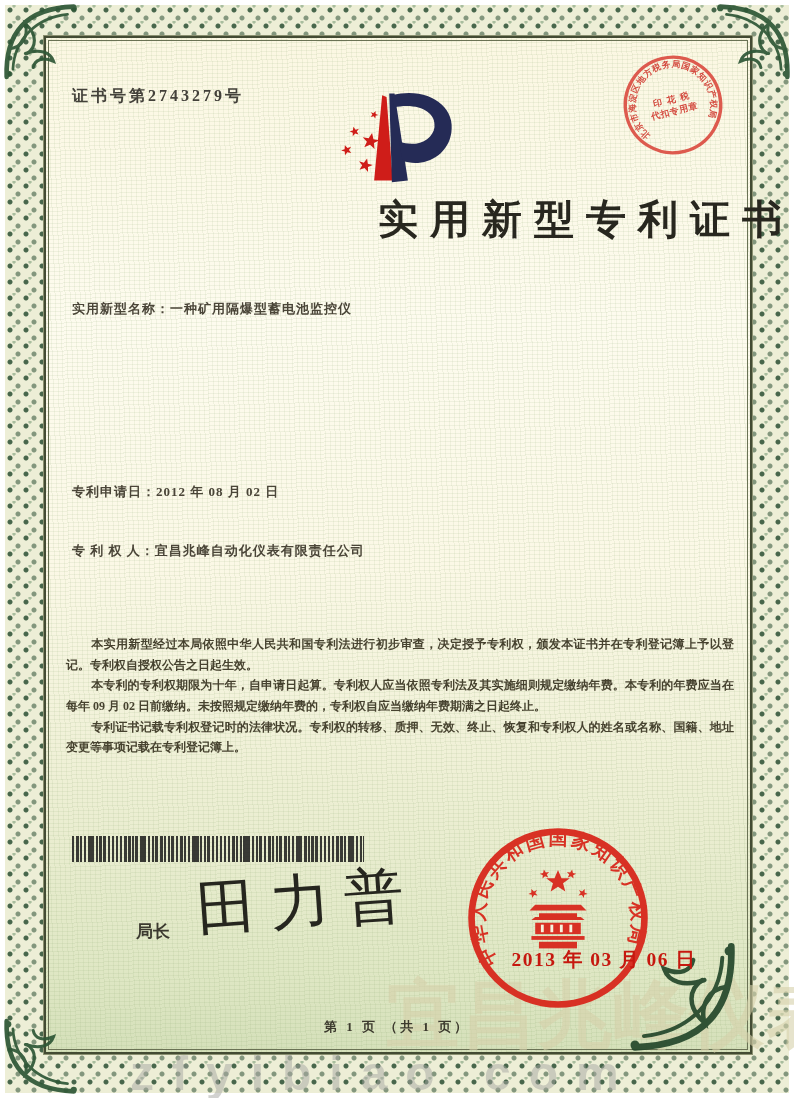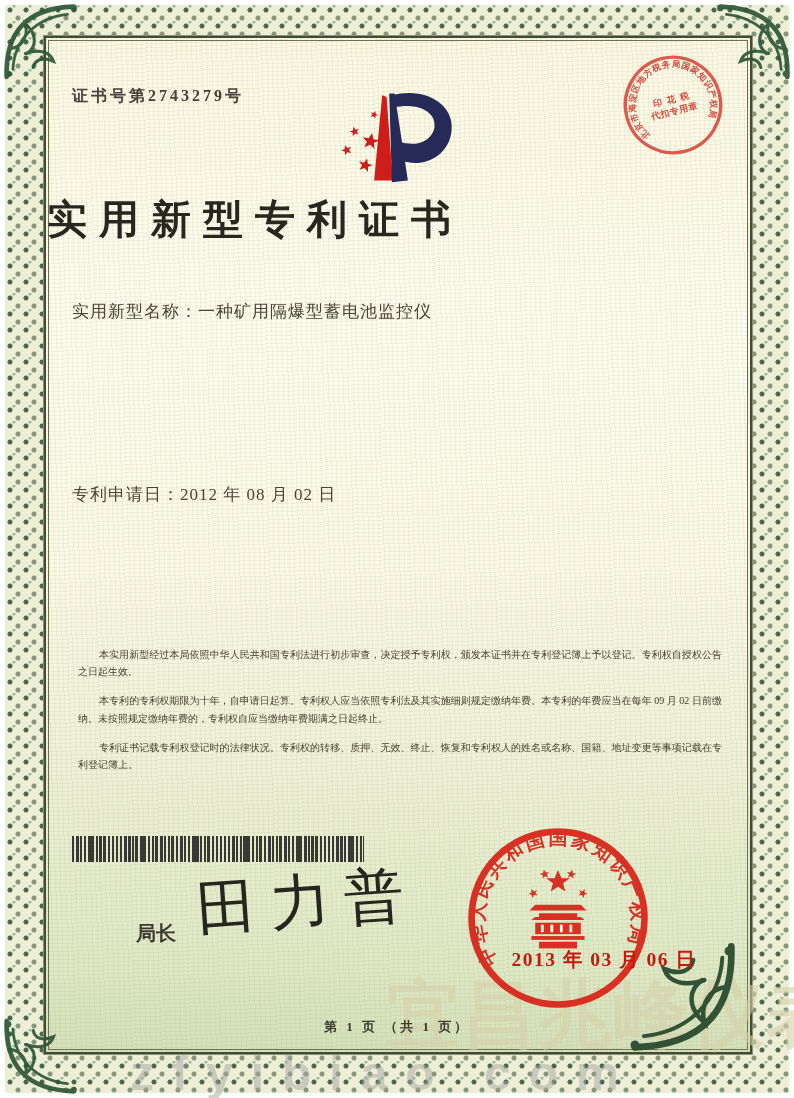--- a/index.html
+++ b/index.html
@@ -18,33 +18,33 @@
     background-image:
       repeating-linear-gradient(88deg, rgba(130,160,100,0.10) 0 1px, rgba(0,0,0,0) 1px 5px),
       repeating-linear-gradient(-2deg, rgba(120,155,95,0.10) 0 1px, rgba(0,0,0,0) 1px 4px),
       linear-gradient(180deg,#fbf7e2 0%,#fdfbee 28%,#fbf8e6 52%,#eff0d6 72%,#dfe7c4 92%,#d5e0ba 100%);}
   .paper::after{content:"";position:absolute;inset:2px;border:1px solid #6a7254;pointer-events:none;}
   .corner{position:absolute;z-index:3;opacity:.92;}
   .cn-text{color:#43413a;}
   .cert-no{position:absolute;left:72px;top:86px;font-size:16px;font-weight:700;letter-spacing:3px;z-index:4;}
   .logo{position:absolute;left:328px;top:78px;z-index:4;}
   .top-seal{position:absolute;left:620px;top:52px;z-index:5;transform:rotate(-14deg);}
-  .title{position:absolute;left:0;right:0;top:192px;text-align:left;font-size:40px;font-weight:700;
-         letter-spacing:12px;color:#28271f;z-index:4;margin-left:47px;}
-  .field{position:absolute;left:72px;right:50px;font-size:17px;font-weight:400;color:#4a4538;
+  .title{position:absolute;left:0;right:0;top:192px;text-align:right;font-size:40px;font-weight:700;
+         letter-spacing:12px;color:#28271f;z-index:4;}
+  .field{position:absolute;left:72px;right:50px;font-size:13px;font-weight:700;color:#4a4538;
          letter-spacing:1px;z-index:4;}
   .paras{position:absolute;left:66px;right:60px;top:634px;z-index:4;}
-  .paras p{margin:12px;text-indent:2.1em;font-size:10px;line-height:1.72;font-weight:400;
+  .paras p{margin:0;text-indent:2.1em;font-size:12px;line-height:1.72;font-weight:700;
            color:#46422f;text-align:justify;}
   .barcode{position:absolute;left:72px;top:836px;width:292px;height:26px;z-index:4;opacity:.85;
     background-image:
       repeating-linear-gradient(90deg,#1b1b1b 0 2px,rgba(0,0,0,0) 2px 4px),
       repeating-linear-gradient(90deg,#1b1b1b 0 1px,rgba(0,0,0,0) 1px 9px),
       repeating-linear-gradient(90deg,rgba(0,0,0,0) 0 5px,#1b1b1b 5px 7px,rgba(0,0,0,0) 7px 13px);}
-  .sig-label{position:absolute;left:136px;top:920px;font-size:20px;font-weight:700;color:#3c3a30;z-index:4;}
+  .sig-label{position:absolute;left:136px;top:920px;font-size:17px;font-weight:700;color:#3c3a30;z-index:4;}
   .sig-name{position:absolute;left:196px;top:862px;font-size:60px;font-weight:500;color:#26261f;
             letter-spacing:14px;transform:rotate(-4deg);z-index:4;}
   .bottom-seal{position:absolute;left:463px;top:823px;z-index:5;opacity:.95;}
   .seal-date{position:absolute;left:486px;top:946px;width:236px;text-align:center;font-size:19.5px;
              font-weight:700;color:#c6180f;letter-spacing:1.5px;z-index:6;}
   .footer{position:absolute;left:0;right:0;top:1018px;text-align:center;font-size:13px;
           font-weight:700;letter-spacing:3px;color:#3c3a2e;z-index:4;}
   .wm-cn{position:absolute;left:386px;top:966px;font-size:74px;font-weight:700;white-space:nowrap;
          color:rgba(213,208,170,0.6);letter-spacing:2px;z-index:2;}
   .wm-en{position:absolute;left:130px;top:1046px;font-size:48px;font-weight:700;white-space:nowrap;
@@ -135,20 +135,23 @@
   </svg>
 
   <div class="title">实用新型专利证书</div>
 
   <div class="field" style="top:300px">
     <span>实用新型名称：</span><span>一种矿用隔爆型蓄电池监控仪</span>
   </div>
   <div class="field" style="top:483px">
     <span>专利申请日：</span><span>2012 年 08 月 02 日</span>
   </div>
+  <div class="field" style="top:542px">
+    <span>专 利 权 人：</span><span>宜昌兆峰自动化仪表有限责任公司</span>
+  </div>
 
   <div class="paras">
     <p>本实用新型经过本局依照中华人民共和国专利法进行初步审查，决定授予专利权，颁发本证书并在专利登记簿上予以登记。专利权自授权公告之日起生效。</p>
     <p>本专利的专利权期限为十年，自申请日起算。专利权人应当依照专利法及其实施细则规定缴纳年费。本专利的年费应当在每年 09 月 02 日前缴纳。未按照规定缴纳年费的，专利权自应当缴纳年费期满之日起终止。</p>
     <p>专利证书记载专利权登记时的法律状况。专利权的转移、质押、无效、终止、恢复和专利权人的姓名或名称、国籍、地址变更等事项记载在专利登记簿上。</p>
   </div>
 
   <div class="barcode"></div>
 
   <div class="sig-label">局长</div>

